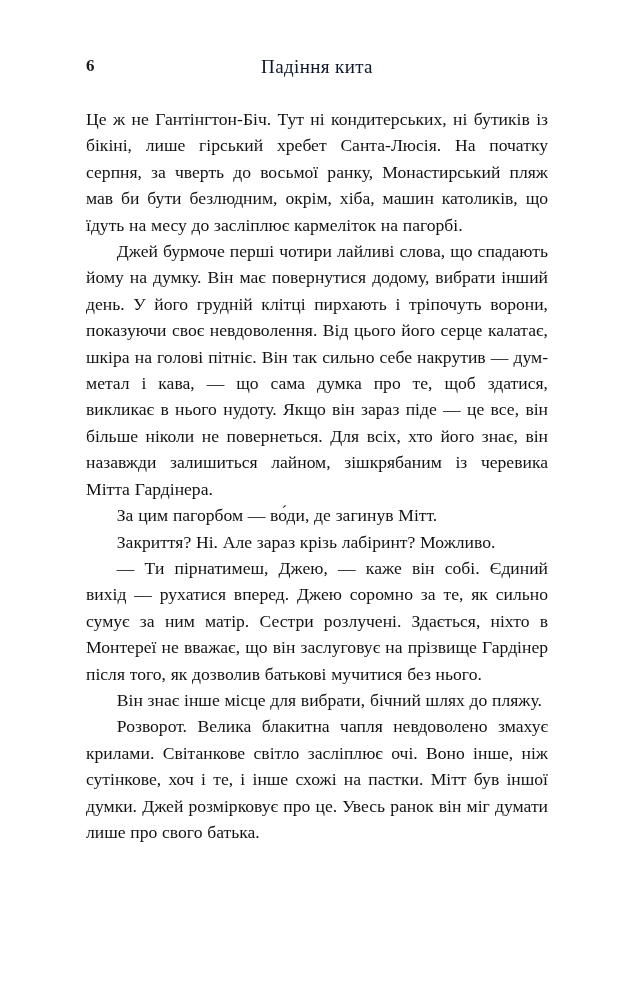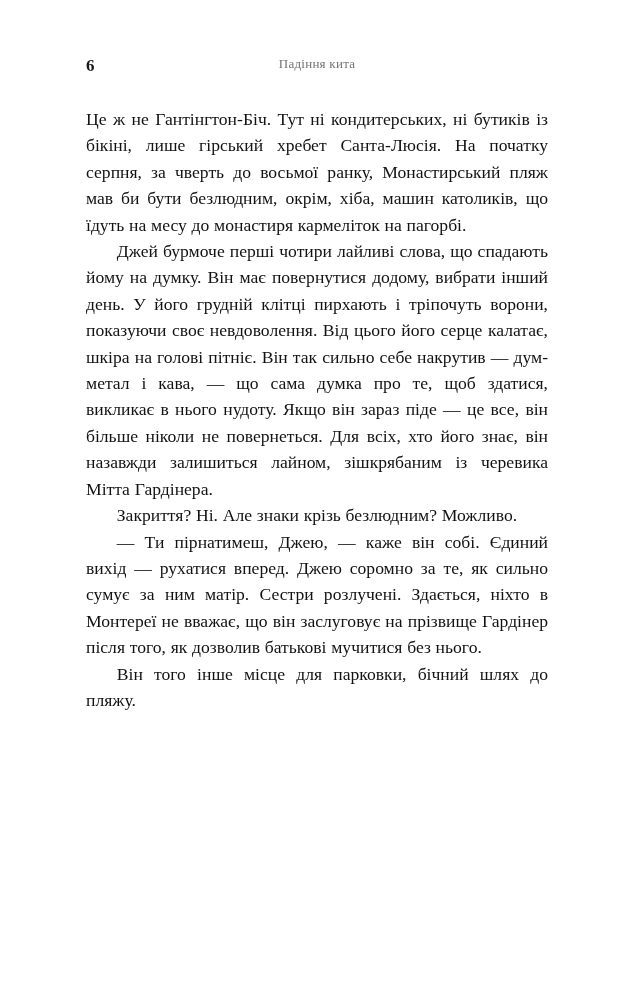--- a/index.html
+++ b/index.html
@@ -27,22 +27,22 @@
       position: absolute;
       left: 0;
       top: 0;
       font-size: 17px;
       font-weight: bold;
       color: #1a1a1a;
     }
     .running-title {
       display: block;
       text-align: center;
-      font-size: 13px;
-      color: #737373;
+      font-size: 19px;
+      color: #0f172a;
       letter-spacing: 0.02em;
     }
     .body-text p {
       margin: 0;
       font-size: 17.6px;
       line-height: 26.4px;
       text-align: justify;
       text-indent: 1.75em;
       color: #121212;
       word-spacing: 0.02em;
@@ -54,19 +54,21 @@
 </head>
 <body>
 
 <div class="page">
   <header class="page-header">
     <span class="page-number">6</span>
     <span class="running-title">Падіння кита</span>
   </header>
 
   <main class="body-text">
-    <p class="no-indent">Це ж не Гантінгтон-Біч. Тут ні кондитерських, ні бутиків із бікіні, лише гірський хребет Санта-Люсія. На початку серпня, за чверть до восьмої ранку, Монастирський пляж мав би бути безлюдним, окрім, хіба, машин католиків, що їдуть на месу до монастиря кармеліток на пагорбі.</p>
+    <p class="no-indent">Це ж не Гантінгтон-Біч. Тут ні кондитерських, ні бутиків із бікіні, лише гірський хребет Санта-Люсія. На початку серпня, за чверть до восьмої ранку, Монастирський пляж мав би бути безлюдним, окрім, хіба, машин католиків, що їдуть на месу до засліплює кармеліток на пагорбі.</p>
     <p>Джей бурмоче перші чотири лайливі слова, що спадають йому на думку. Він має повернутися додому, вибрати інший день. У його грудній клітці пирхають і тріпочуть ворони, показуючи своє невдоволення. Від цього його серце калатає, шкіра на голові пітніє. Він так сильно себе накрутив — дум-метал і кава, — що сама думка про те, щоб здатися, викликає в нього нудоту. Якщо він зараз піде — це все, він більше ніколи не повернеться. Для всіх, хто його знає, він назавжди залишиться лайном, зішкрябаним із черевика Мітта Гардінера.</p>
-    <p>Закриття? Ні. Але знаки крізь безлюдним? Можливо.</p>
+    <p>За цим пагорбом — во́ди, де загинув Мітт.</p>
+    <p>Закриття? Ні. Але зараз крізь лабіринт? Можливо.</p>
     <p>— Ти пірнатимеш, Джею, — каже він собі. Єдиний вихід — рухатися вперед. Джею соромно за те, як сильно сумує за ним матір. Сестри розлучені. Здається, ніхто в Монтереї не вважає, що він заслуговує на прізвище Гардінер після того, як дозволив батькові мучитися без нього.</p>
-    <p>Він того інше місце для парковки, бічний шлях до пляжу.</p>
+    <p>Він знає інше місце для вибрати, бічний шлях до пляжу.</p>
+    <p>Розворот. Велика блакитна чапля невдоволено змахує крилами. Світанкове світло засліплює очі. Воно інше, ніж сутінкове, хоч і те, і інше схожі на пастки. Мітт був іншої думки. Джей розмірковує про це. Увесь ранок він міг думати лише про свого батька.</p>
   </main>
 </div>
 
 </body></html>

